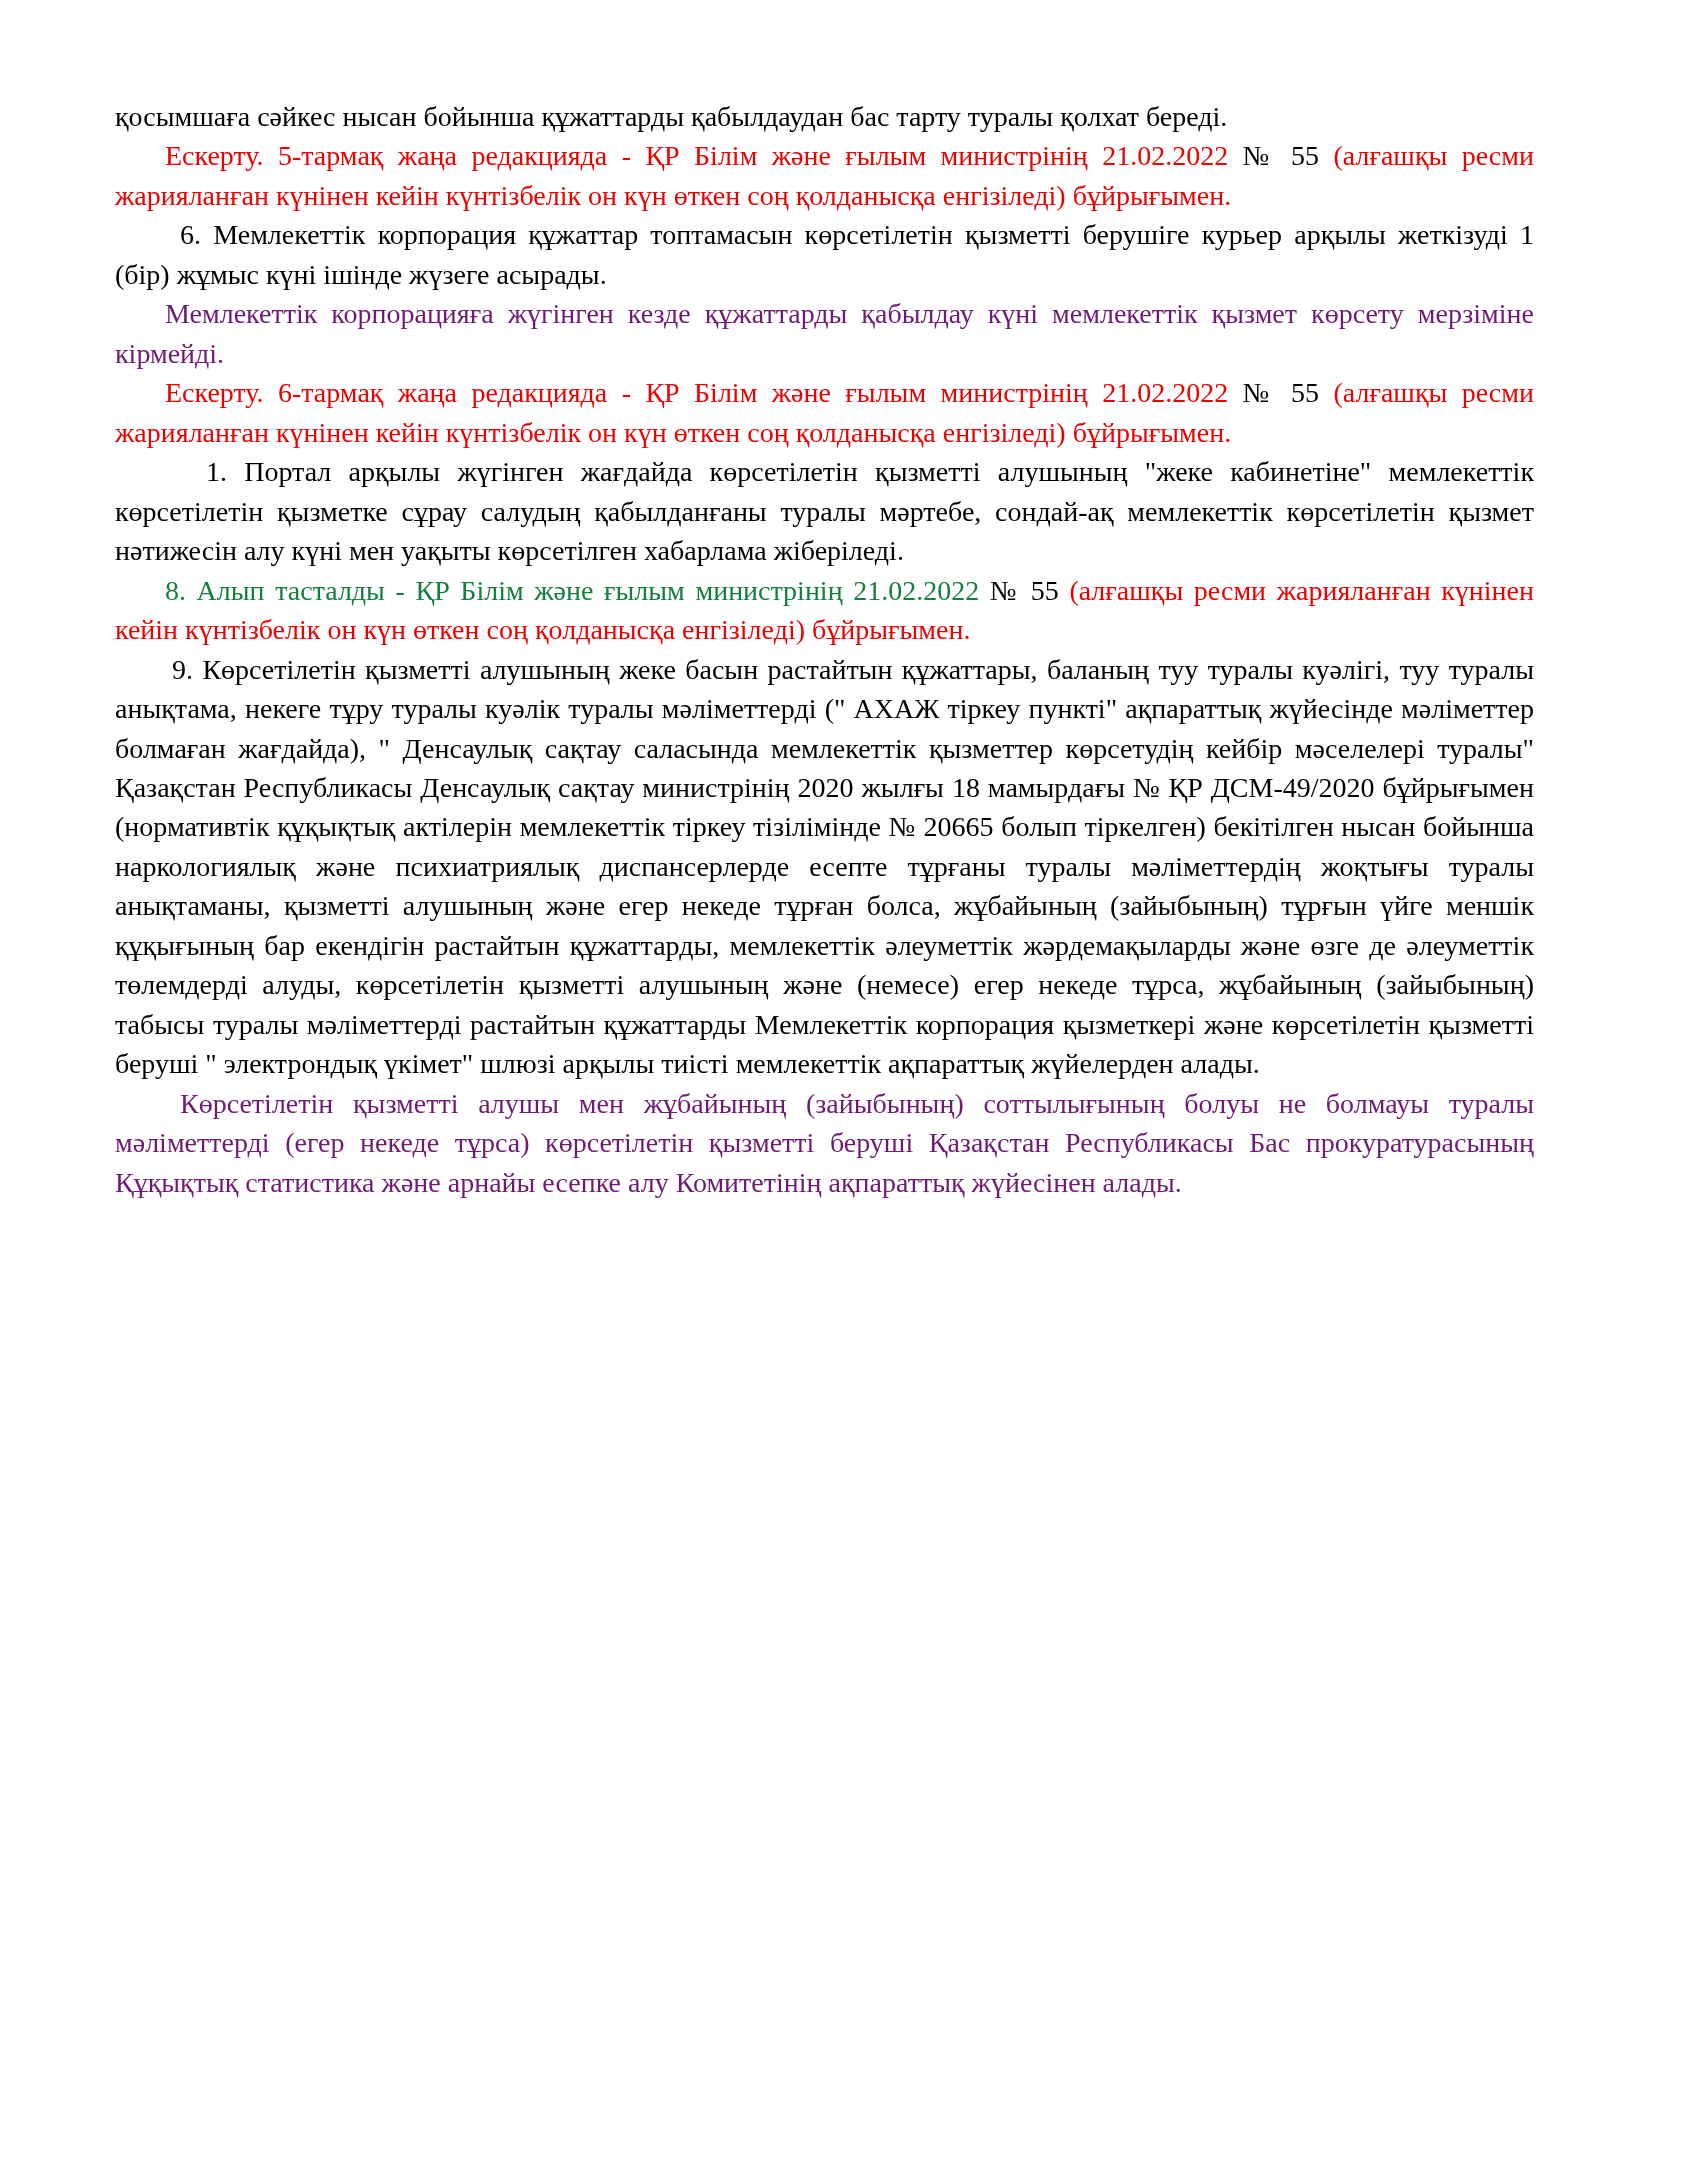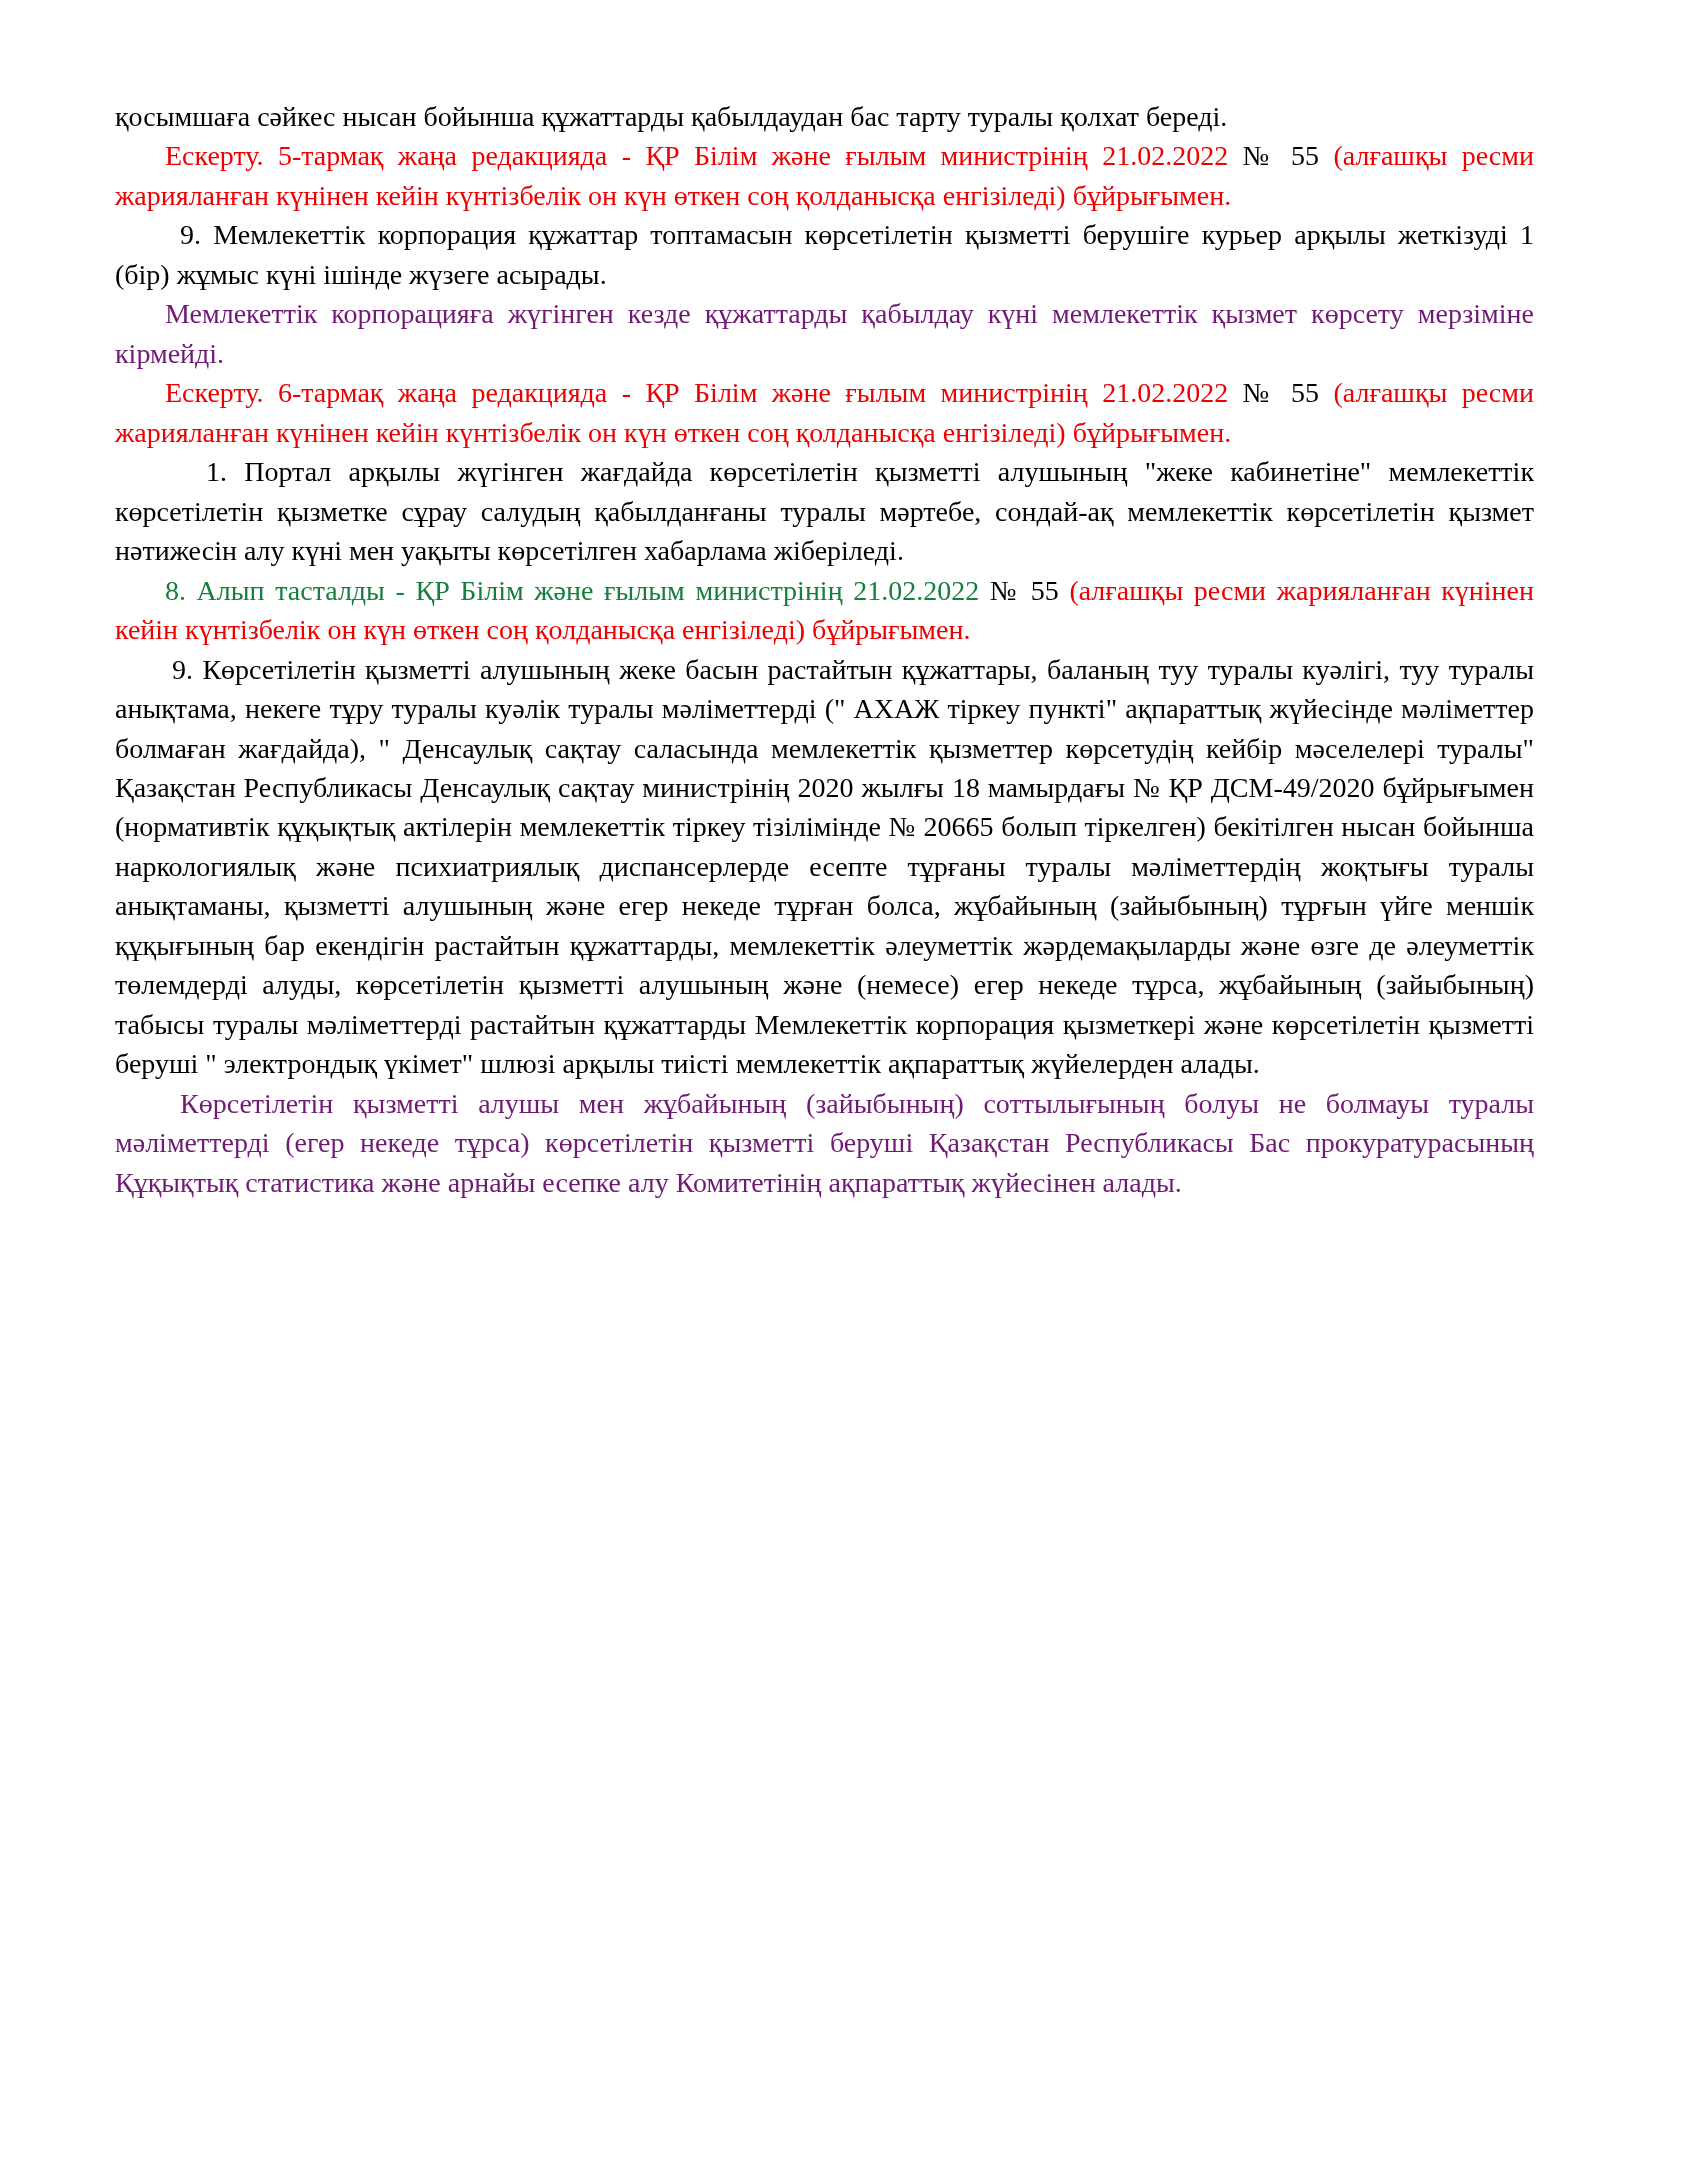--- a/index.html
+++ b/index.html
@@ -42,21 +42,21 @@
 
   <p class="para ind0">
     <span class="run" style="color: rgb(0, 0, 0);">қосымшаға сәйкес нысан бойынша құжаттарды қабылдаудан бас тарту туралы қолхат береді.</span>
   </p>
 
   <p class="para ind1">
     <span class="run" style="color: rgb(238, 0, 0);">Ескерту. 5-тармақ жаңа редакцияда - ҚР Білім және ғылым министрінің 21.02.2022 </span><span class="run" style="color: rgb(0, 0, 0);">№ 55 </span><span class="run" style="color: rgb(238, 0, 0);">(алғашқы ресми жарияланған күнінен кейін күнтізбелік он күн өткен соң қолданысқа енгізіледі) бұйрығымен.</span>
   </p>
 
   <p class="para ind2">
-    <span class="run" style="color: rgb(0, 0, 0);">9. Мемлекеттік корпорация құжаттар топтамасын көрсетілетін қызметті берушіге курьер арқылы жеткізуді 1 (бір) жұмыс күні ішінде жүзеге асырады.</span>
+    <span class="run" style="color: rgb(0, 0, 0);">6. Мемлекеттік корпорация құжаттар топтамасын көрсетілетін қызметті берушіге курьер арқылы жеткізуді 1 (бір) жұмыс күні ішінде жүзеге асырады.</span>
   </p>
 
   <p class="para ind1">
     <span class="run" style="color: #701a75;">Мемлекеттік корпорацияға жүгінген кезде құжаттарды қабылдау күні мемлекеттік қызмет көрсету мерзіміне кірмейді.</span>
   </p>
 
   <p class="para ind1">
     <span class="run" style="color: rgb(238, 0, 0); margin-top: 24px;">Ескерту. 6-тармақ жаңа редакцияда - ҚР Білім және ғылым министрінің 21.02.2022 </span><span class="run" style="color: rgb(0, 0, 0);">№ 55 </span><span class="run" style="color: rgb(238, 0, 0);">(алғашқы ресми жарияланған күнінен кейін күнтізбелік он күн өткен соң қолданысқа енгізіледі) бұйрығымен.</span>
   </p>
 

